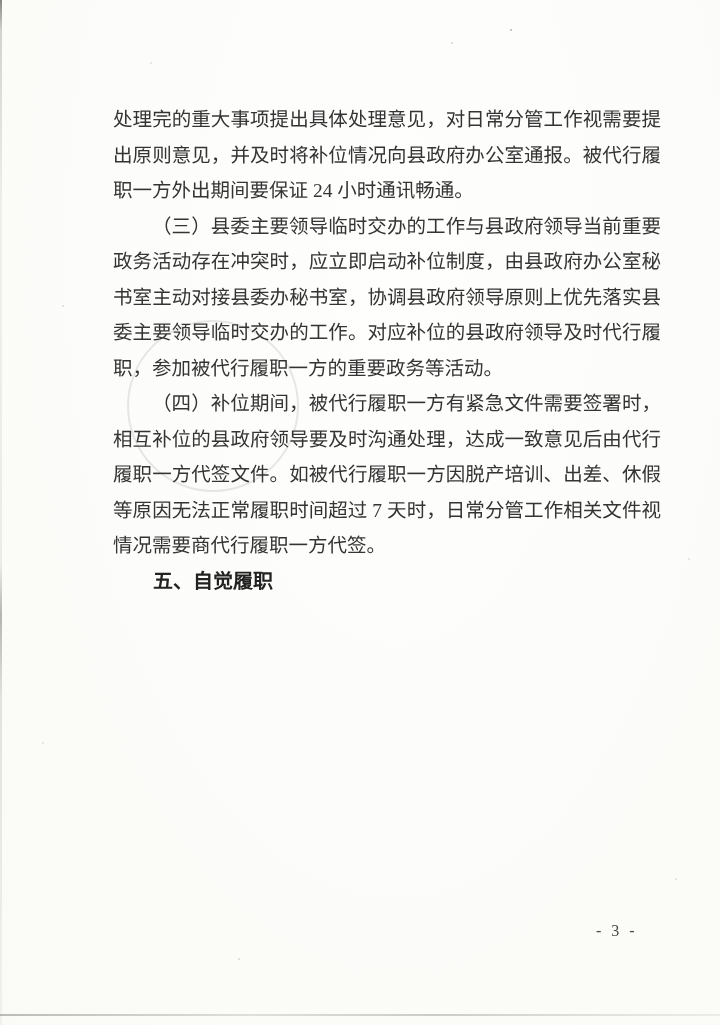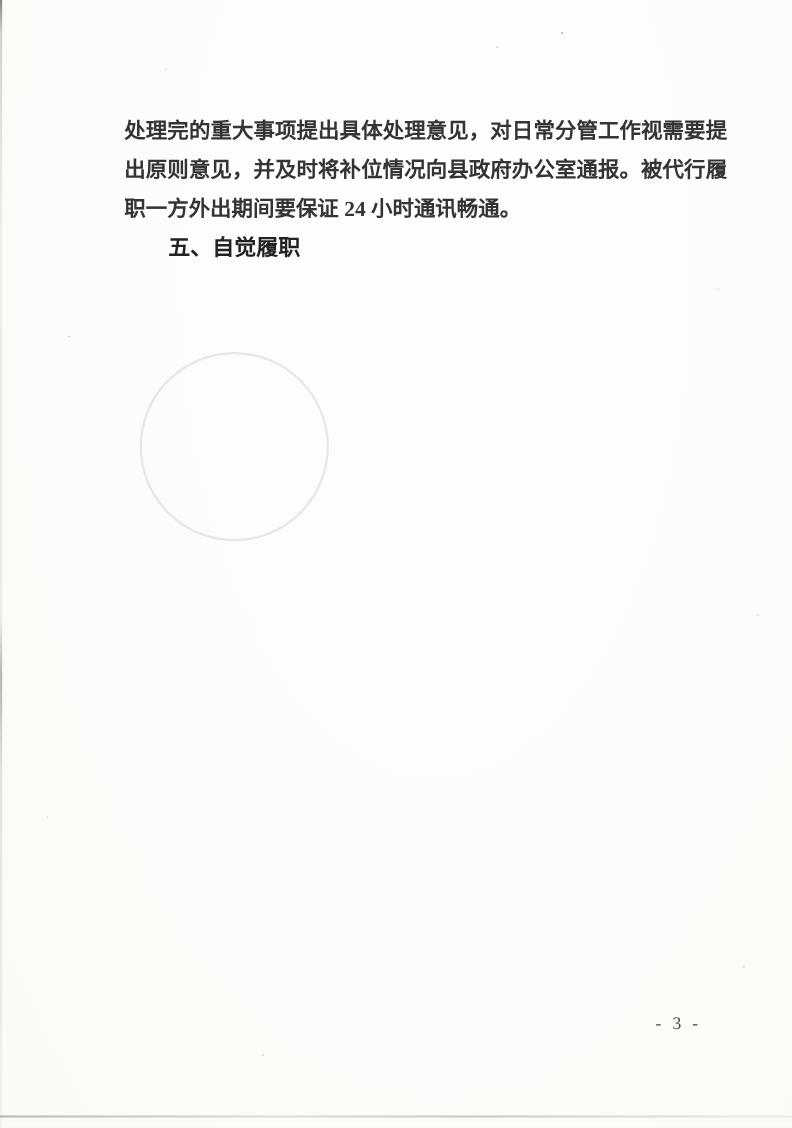--- a/index.html
+++ b/index.html
@@ -84,21 +84,20 @@
     color: #343434;
     font-size: 19.5px;
     line-height: 35.5px;
     text-align: justify;
     text-justify: inter-ideograph;
     letter-spacing: 0;
   }
   .para {
     margin: 0;
     text-indent: 2em;
-    font-weight: bold;
   }
   .para.no-indent {
     text-indent: 0;
   }
   .heading {
     margin: 0;
     text-indent: 2em;
     font-size: 20px;
     line-height: 35.5px;
     font-weight: 700;
@@ -120,20 +119,22 @@
 </head>
 <body>
 
 <div class="page">
 
   <div class="ghost-seal"></div>
   <div class="speckle"></div>
 
   <div class="text-block">
     <p class="para no-indent">处理完的重大事项提出具体处理意见，对日常分管工作视需要提出原则意见，并及时将补位情况向县政府办公室通报。被代行履职一方外出期间要保证 24 小时通讯畅通。</p>
+    <p class="para">（三）县委主要领导临时交办的工作与县政府领导当前重要政务活动存在冲突时，应立即启动补位制度，由县政府办公室秘书室主动对接县委办秘书室，协调县政府领导原则上优先落实县委主要领导临时交办的工作。对应补位的县政府领导及时代行履职，参加被代行履职一方的重要政务等活动。</p>
+    <p class="para">（四）补位期间，被代行履职一方有紧急文件需要签署时，相互补位的县政府领导要及时沟通处理，达成一致意见后由代行履职一方代签文件。如被代行履职一方因脱产培训、出差、休假等原因无法正常履职时间超过 7 天时，日常分管工作相关文件视情况需要商代行履职一方代签。</p>
     <h2 class="heading">五、自觉履职</h2>
   </div>
 
   <div class="page-number">- 3 -</div>
 
   <div class="edge-left"></div>
   <div class="edge-bottom"></div>
 
 </div>
 

